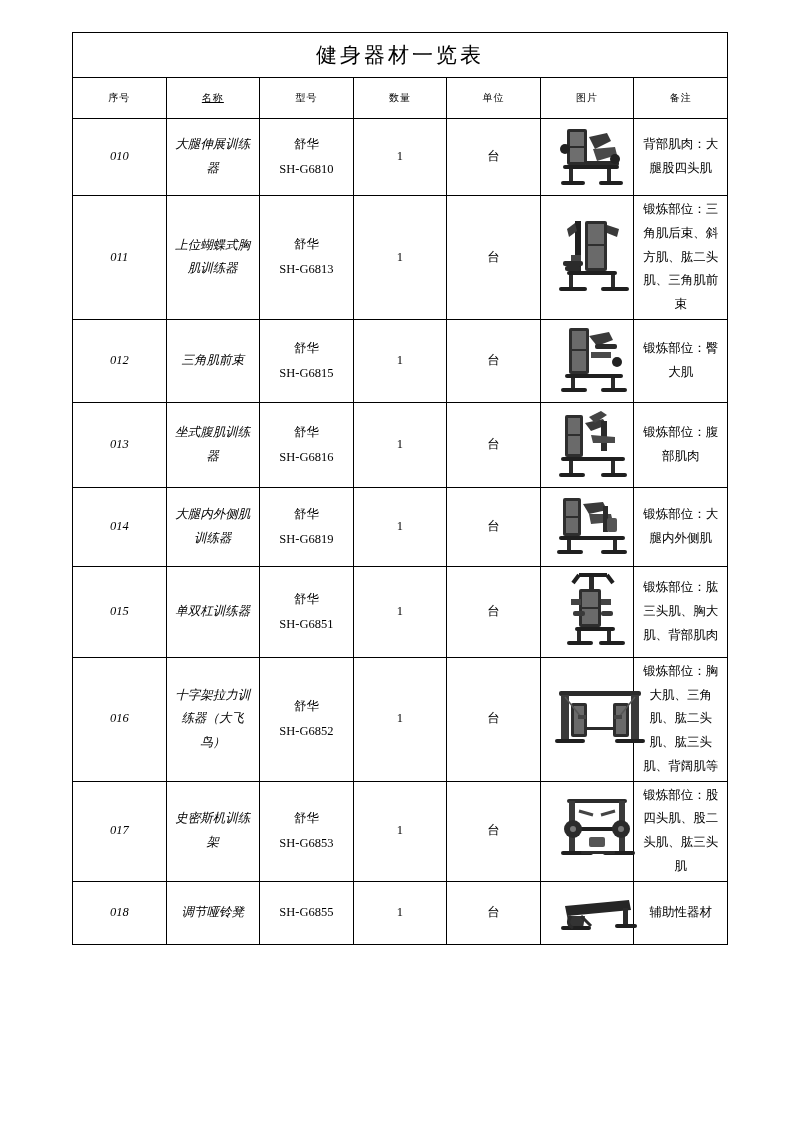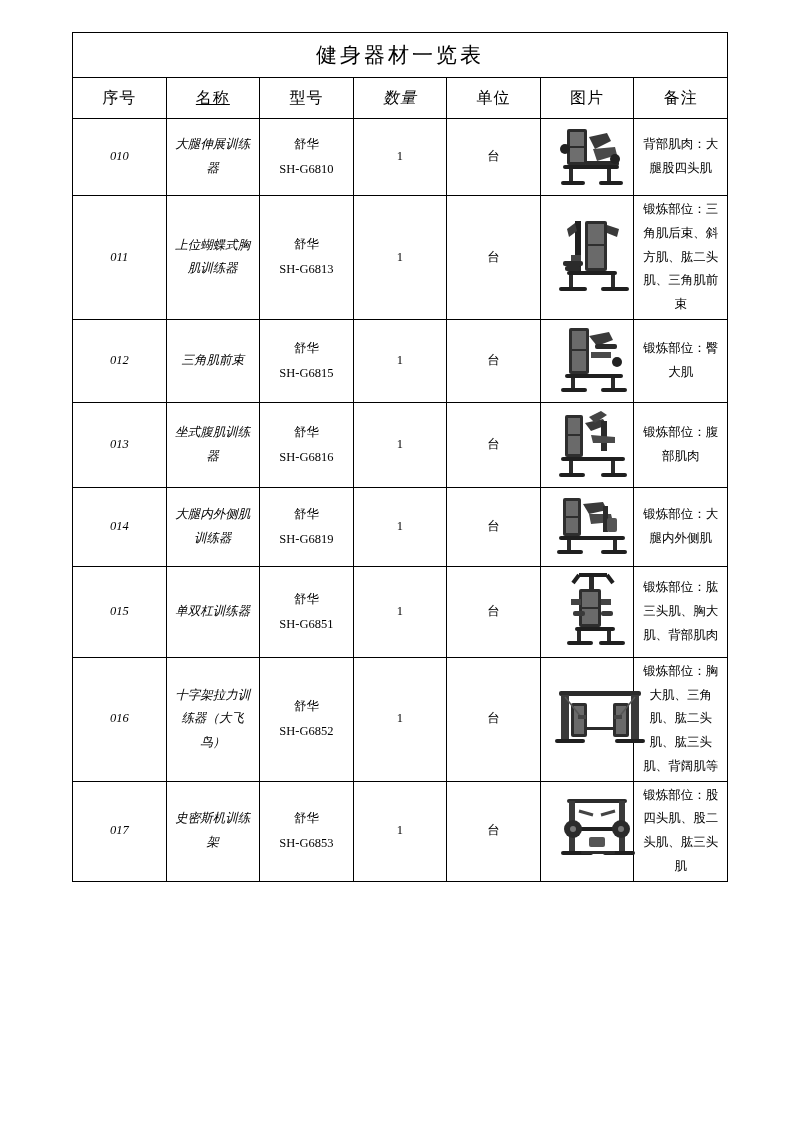--- a/index.html
+++ b/index.html
@@ -33,27 +33,27 @@
     padding: 2px 4px;
   }
   .title-cell {
     height: 40px;
     font-size: 21px;
     letter-spacing: 3px;
     font-family: "Liberation Serif", "DejaVu Serif", serif;
   }
   .header-row td {
     height: 36px;
-    font-size: 16px;
+    font-size: 10px;
     letter-spacing: 1px;
   }
   .col-no      { width: 56px; }
   .col-name    { width: 118px; text-decoration: underline; }
   .col-model   { width: 84px; }
-  .col-qty     { width: 54px; font-style: italic; }
+  .col-qty     { width: 54px; }
   .col-unit    { width: 52px; }
   .col-img     { width: 140px; }
   .col-remark  { width: 152px; }
 
   .data-row td {
     font-size: 12.5px;
     line-height: 1.9;
   }
   .cell-no { font-size: 12.5px; font-style: italic; }
   .cell-name { line-height: 2.0; font-style: italic; }
@@ -314,15 +314,36 @@
             <path d="M70 18 L56 22" stroke="#444" stroke-width="3" fill="none"></path>
             <rect x="44" y="44" width="16" height="10" rx="2" fill="#555"></rect>
             <rect x="16" y="58" width="32" height="4" rx="2" fill="#1f1f1f"></rect>
             <rect x="58" y="58" width="32" height="4" rx="2" fill="#1f1f1f"></rect>
             <rect x="36" y="58" width="34" height="3" rx="1" fill="#2b2b2b"></rect>
           </svg>
         </td>
         <td class="cell-remark">锻炼部位：股四头肌、股二头肌、肱三头肌</td>
       </tr>
 
+      <tr class="data-row">
+        <td class="cell-no">018</td>
+        <td class="cell-name">调节哑铃凳</td>
+        <td class="cell-model">
+          <div>SH-G6855</div>
+        </td>
+        <td>1</td>
+        <td>台</td>
+        <td class="img-cell">
+          <svg class="machine-svg" width="104" height="58" viewBox="0 0 104 58">
+            <path d="M20 22 L84 16 L86 26 L22 32 Z" fill="#262626"></path>
+            <path d="M22 32 L40 32 L38 44 L24 44 Z" fill="#333"></path>
+            <rect x="78" y="24" width="5" height="18" fill="#2b2b2b"></rect>
+            <rect x="70" y="40" width="22" height="4" rx="2" fill="#1f1f1f"></rect>
+            <rect x="16" y="42" width="30" height="4" rx="2" fill="#1f1f1f"></rect>
+            <path d="M26 32 Q20 40 28 44" stroke="#2b2b2b" stroke-width="3" fill="none"></path>
+            <path d="M36 32 L46 42" stroke="#2b2b2b" stroke-width="3" fill="none"></path>
+          </svg>
+        </td>
+        <td class="cell-remark">辅助性器材</td>
+      </tr>
     </tbody>
   </table>
 </div>
 
 </body></html>

